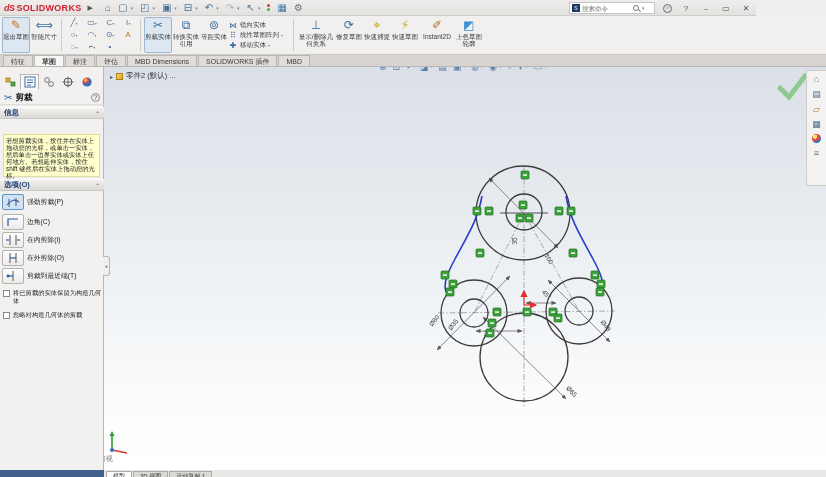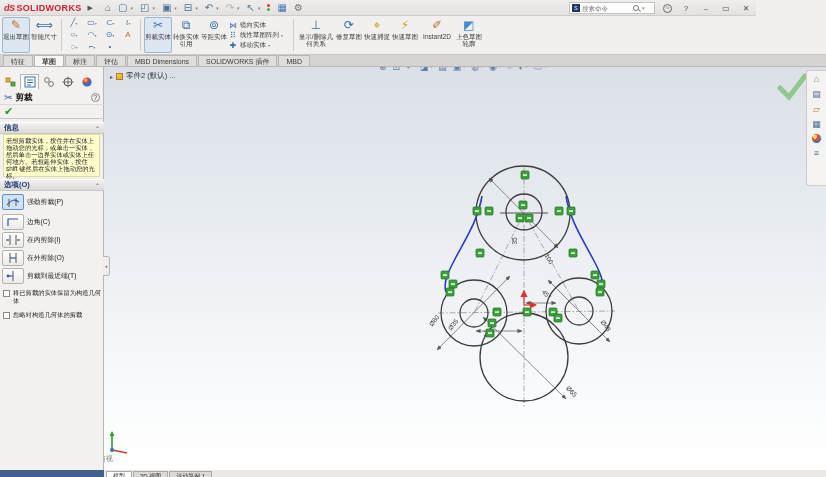--- a/index.html
+++ b/index.html
@@ -435,21 +435,21 @@
 
       <div class="pm-header">
         <span class="scissors">✂</span>
         <span class="pm-title">剪裁</span>
         <span class="help-circ">?</span>
       </div>
       <div class="pm-okrow">
         <span class="okcheck">✔</span>
       </div>
 
-      <div class="sect-hdr" style="top:55px">
+      <div class="sect-hdr" style="top:40px">
         <span class="st">信息</span>
         <span class="chev">⌃</span>
       </div>
       <div class="msgbox">若想剪裁实体，按住并在实体上拖动您的光标，或单击一实体，然后单击一边界实体或实体上任何地方。若想延伸实体，按住 shift 键然后在实体上拖动您的光标。</div>
 
       <div class="sect-hdr" style="top:112px">
         <span class="st">选项(O)</span>
         <span class="chev">⌃</span>
       </div>
 

